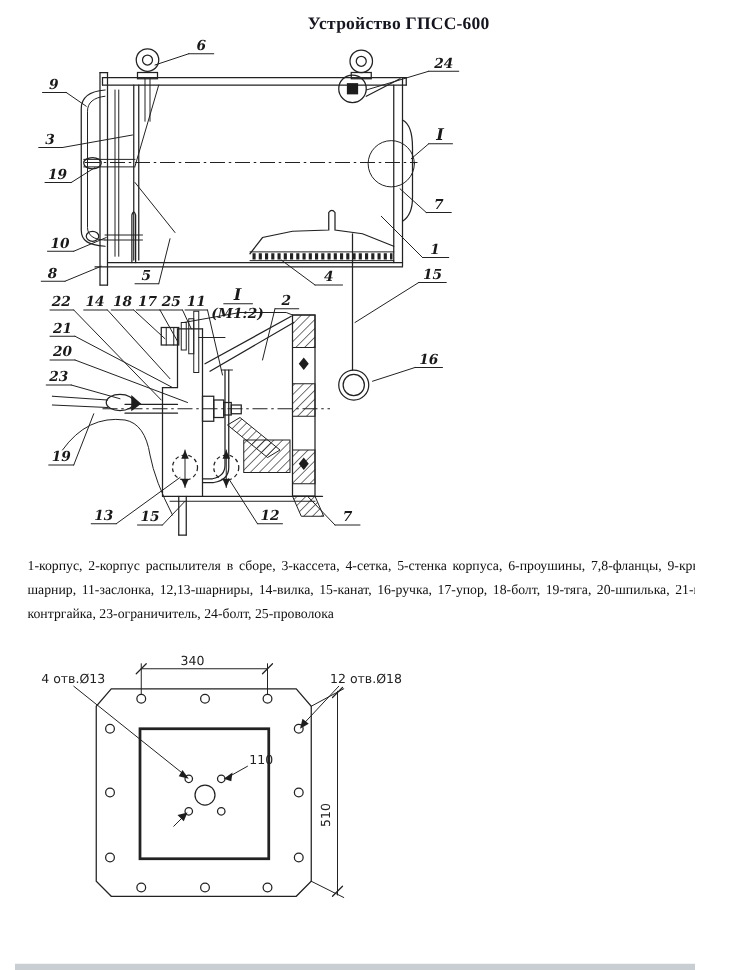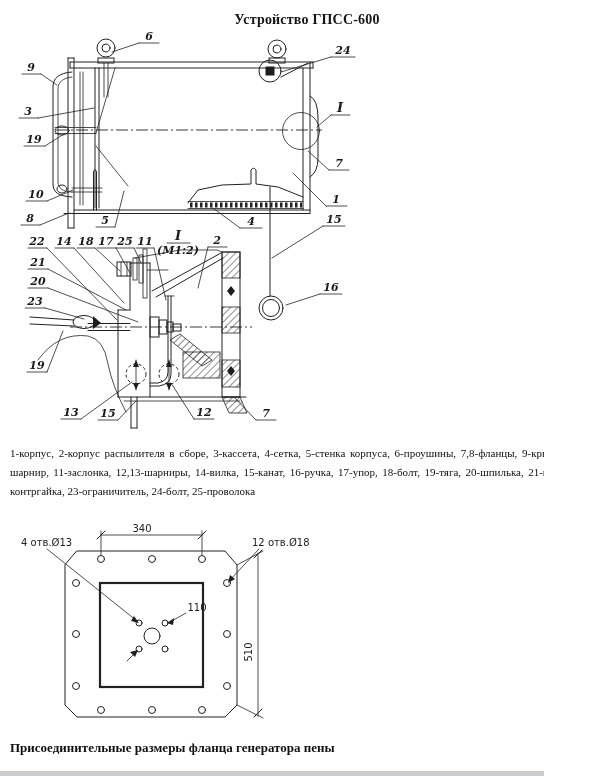--- a/index.html
+++ b/index.html
@@ -1,17 +1,17 @@
 <!DOCTYPE html>
 <html><head>
 <meta charset="utf-8">
 <style>
   html,body{margin:0;padding:0;background:#ffffff;}
   .page{position:relative;width:544px;height:776px;background:#ffffff;overflow:hidden;
-        font-family:"Liberation Serif", serif;color:#141414;}
+        font-family:"Liberation Serif", serif;color:#141414;margin-left:12px;}
   .title{position:absolute;top:12px;left:0;width:614px;text-align:center;
          font-size:14px;font-weight:bold;color:#15151f;letter-spacing:.2px;}
   .parts{position:absolute;top:444px;left:10px;width:580px;font-size:11px;
          line-height:19px;text-align:justify;color:#101010;}
   .caption{position:absolute;top:740px;left:10px;font-size:13px;font-weight:bold;color:#101018;}
   .edge{position:absolute;left:0;bottom:0;width:100%;height:5px;background:#c9ced3;}
   svg{position:absolute;top:0;left:0;}
   .ln{stroke:#222;stroke-width:1;fill:none;stroke-linecap:round;}
   .thin{stroke-width:.8;}
   .bold2{stroke-width:2.2;}
@@ -335,16 +335,15 @@
       <polygon class="fil" points="138,650 130,652 135,657"></polygon>
 
       <text class="dim" x="252" y="546">12 отв.Ø18</text>
       <line class="ln thin" x1="259" y1="549" x2="230" y2="580"></line>
       <polygon class="fil" points="228,583 230,575 235,579"></polygon>
     </g>
   </svg>
 
   <div class="parts">1-корпус, 2-корпус распылителя в сборе, 3-кассета, 4-сетка, 5-стенка корпуса, 6-проушины, 7,8-фланцы, 9-крышка, 10-шарнир, 11-заслонка, 12,13-шарниры, 14-вилка, 15-канат, 16-ручка, 17-упор, 18-болт, 19-тяга, 20-шпилька, 21-гайка, 22-контргайка, 23-ограничитель, 24-болт, 25-проволока</div>
 
-  <div class="caption">Присоединительные размеры фланца генератора пены</div>
 
   <div class="edge"></div>
 </div>
 
 </body></html>

